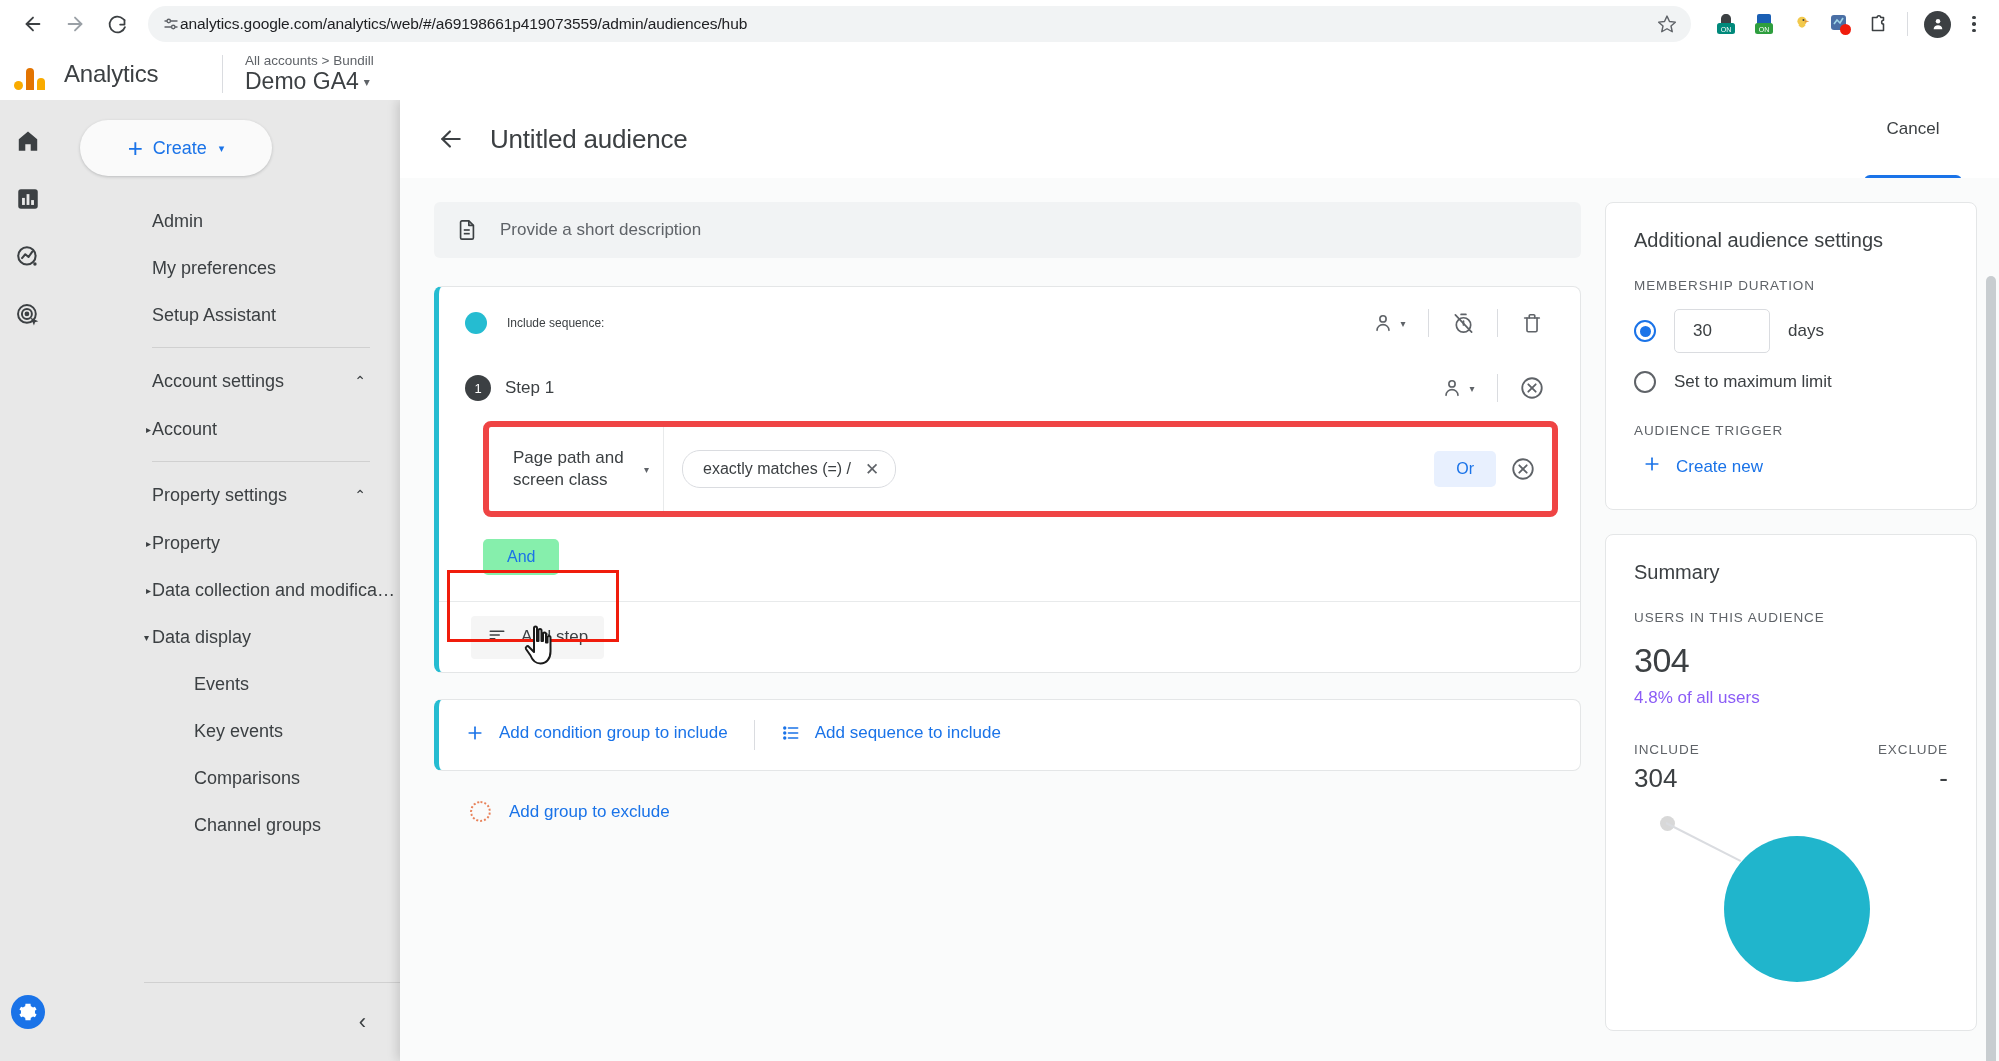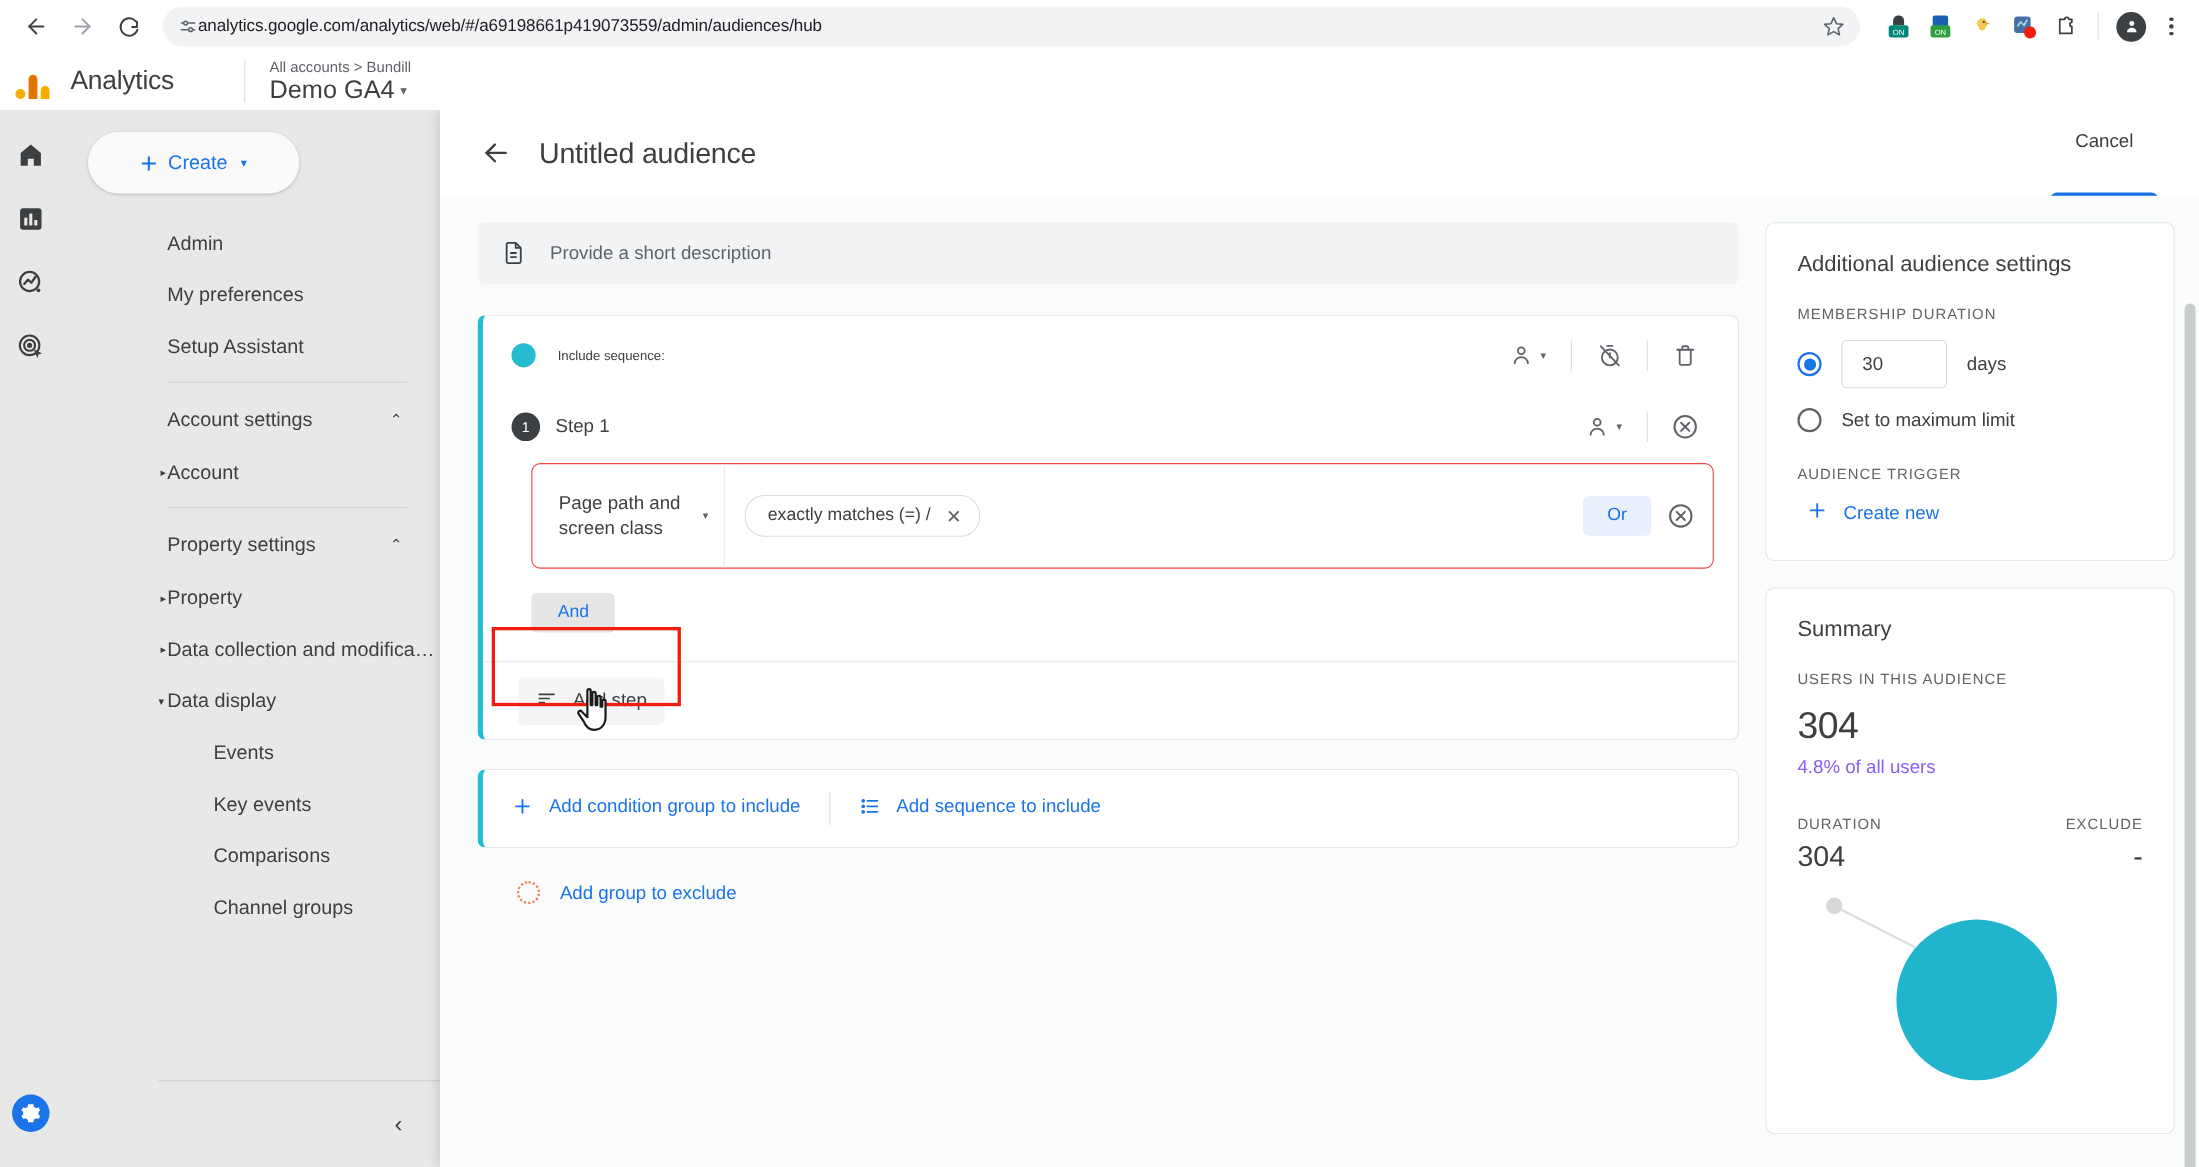--- a/index.html
+++ b/index.html
@@ -245,21 +245,21 @@
     background: #3c4043; color:#fff;
     font-size: 13px;
     display:flex; align-items:center; justify-content:center;
     margin-right: 14px;
   }
   .step-label { font-size: 17px; color:#3c4043; }
   .step-tools { margin-left:auto; display:flex; align-items:center; }
 
   .cond-wrap { padding: 4px 22px 0 44px; }
   .cond-row {
-    border: 1px solid #ef4444;
+    border: 6px solid #ef4444;
     border-radius: 8px;
     display: flex; align-items: stretch;
     min-height: 96px;
     background:#fff;
   }
   .cond-dim {
     width: 175px; flex: 0 0 auto;
     display:flex; align-items:center; justify-content: space-between;
     padding: 0 14px 0 24px;
     border-right: 1px solid #e8eaeb;
@@ -280,21 +280,21 @@
   .or-btn {
     background: #e8f0fe; color:#1a73e8;
     font-size: 16px;
     padding: 9px 22px; border-radius: 5px;
   }
   .x-circle { width: 26px; height: 26px; color:#5f6368; }
 
   .and-wrap { padding: 22px 0 26px 44px; }
   .and-btn {
     display:inline-block;
-    background:#e5e5e5; color:#1a73e8;
+    background:#86efac; color:#1a73e8;
     font-size:16px; padding: 9px 24px; border-radius:5px;
   }
   .seq-divider { height:1px; background:#e8eaeb; }
   .addstep-row {
     height: 70px;
     display:flex; align-items:center;
     padding-left: 32px;
     position: relative;
   }
   .addstep-btn {
@@ -831,21 +831,21 @@
         </div>
 
         <div class="side-card">
           <div class="side-title">Summary</div>
           <div class="side-sub">USERS IN THIS AUDIENCE</div>
           <div class="sum-big">304</div>
           <div class="sum-pct">4.8% of all users</div>
 
           <div class="incl-excl">
             <div>
-              <div class="ie-label">DURATION</div>
+              <div class="ie-label">INCLUDE</div>
               <div class="ie-val">304</div>
             </div>
             <div class="ie-right">
               <div class="ie-label">EXCLUDE</div>
               <div class="ie-val">-</div>
             </div>
           </div>
 
           <div class="bubble-area">
             <span class="bubble-dot"></span>

